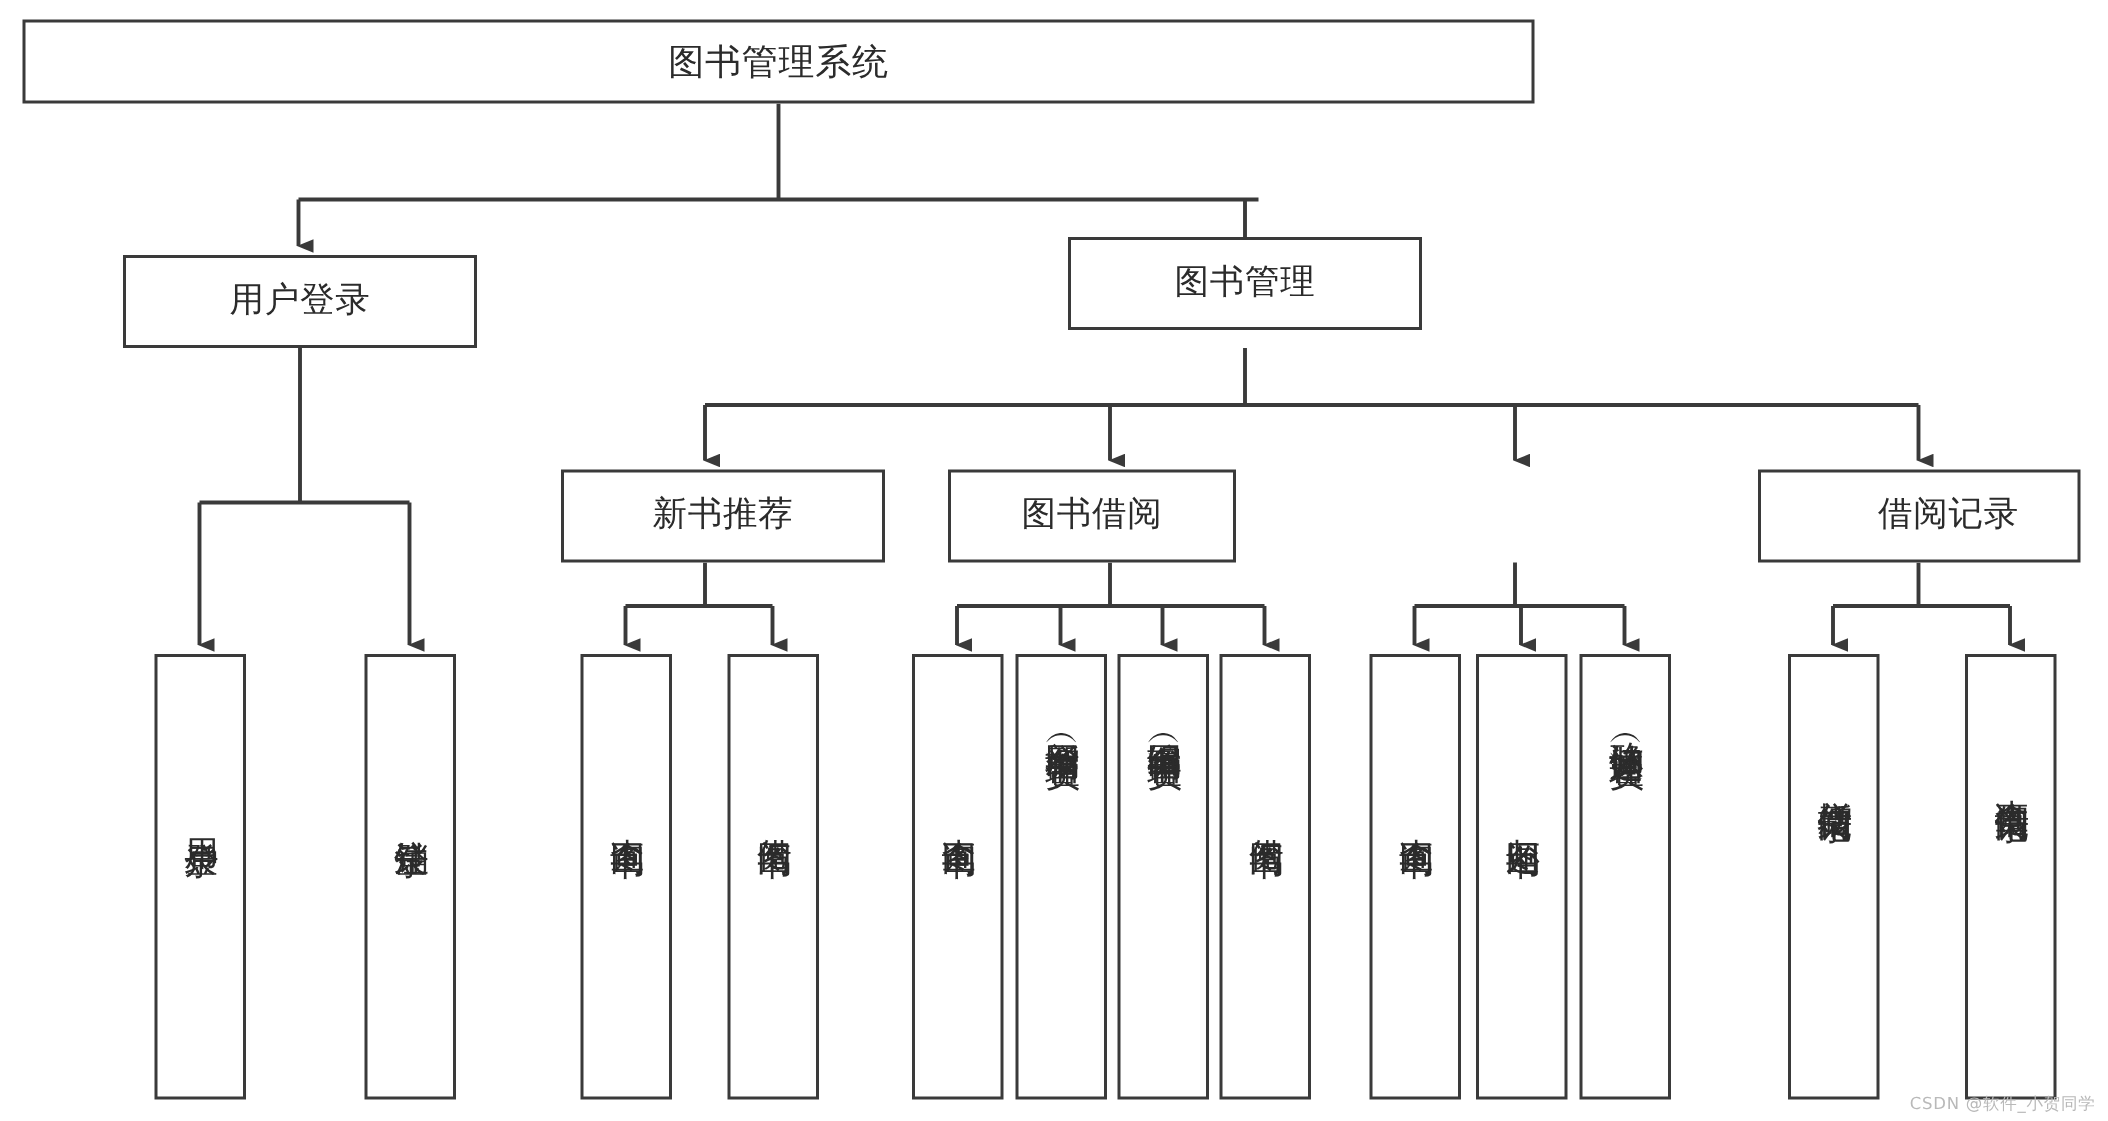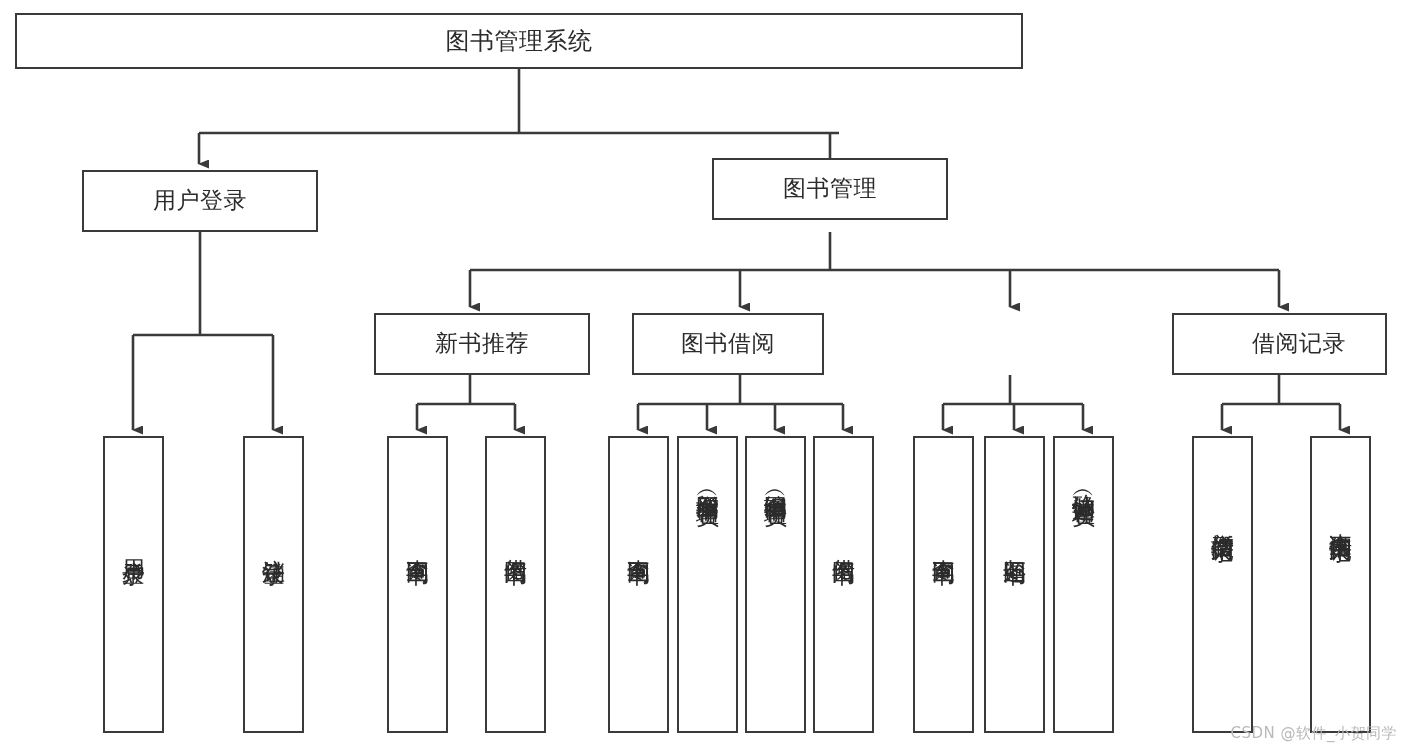--- a/index.html
+++ b/index.html
@@ -62,21 +62,21 @@
     text-orientation: upright;
     font-size: 23px;
     line-height: 1.08;
     letter-spacing: 1.5px;
     white-space: nowrap;
   }
   #watermark {
     position: absolute;
     right: 8px;
     bottom: 4px;
-    font-size: 15px;
+    font-size: 11px;
     color: #b9b9b9;
     letter-spacing: 0.5px;
     z-index: 5;
     white-space: nowrap;
     font-family: "DejaVu Sans", "Liberation Sans", sans-serif;
   }
 </style>
 </head>
 <body>
 

